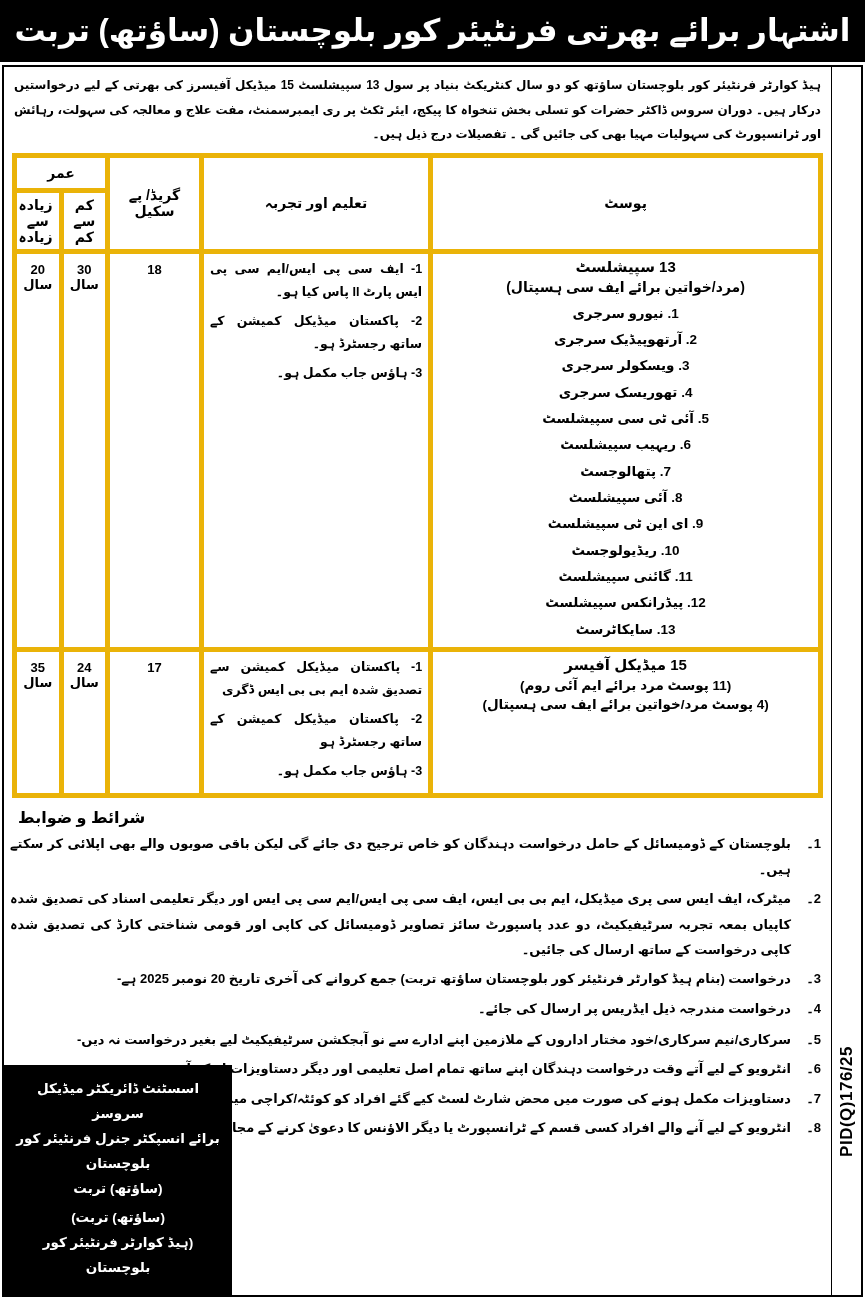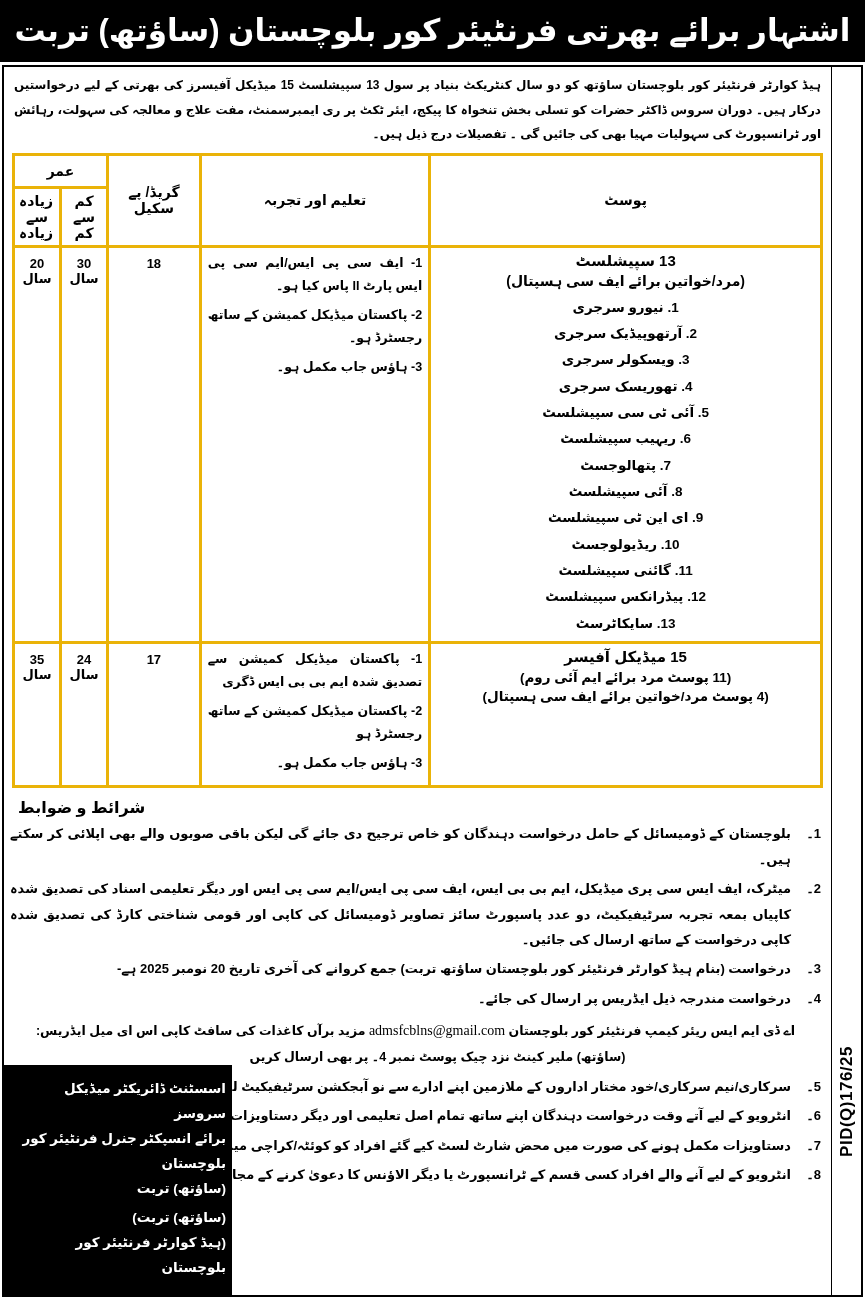--- a/index.html
+++ b/index.html
@@ -102,21 +102,21 @@
   .tbl-wrap {
     padding: 2px 8px 0 8px;
   }
   table.jobs {
     width: 100%;
     border-collapse: collapse;
     direction: rtl;
     table-layout: fixed;
   }
   table.jobs th, table.jobs td {
-    border: 3px solid #eab308;
+    border: 5px solid #eab308;
     vertical-align: top;
     padding: 4px 6px;
     font-size: 13px;
   }
   table.jobs thead th {
     text-align: center;
     vertical-align: middle;
     font-weight: bold;
     font-size: 14px;
     height: 70px;
@@ -244,20 +244,21 @@
     text-align: center;
     padding-left: 70px;
   }
   .sig-block {
     position: absolute;
     left: 0;
     bottom: 0;
     width: 228px;
     background: #000;
     color: #fff;
+    text-align: center;
     padding: 12px 6px 14px 6px;
     box-sizing: border-box;
     direction: rtl;
   }
   .sig-block div {
     font-size: 13.5px;
     line-height: 1.85;
     font-weight: bold;
   }
   .sig-block .sig-l3 { margin-bottom: 4px; }
@@ -360,26 +361,20 @@
             <span class="ctext">میٹرک، ایف ایس سی پری میڈیکل، ایم بی بی ایس، ایف سی پی ایس/ایم سی پی ایس اور دیگر تعلیمی اسناد کی تصدیق شدہ کاپیاں بمعہ تجربہ سرٹیفیکیٹ، دو عدد پاسپورٹ سائز تصاویر ڈومیسائل کی کاپی اور قومی شناختی کارڈ کی تصدیق شدہ کاپی درخواست کے ساتھ ارسال کی جائیں۔</span>
           </li>
         <li>
             <span class="ctext">درخواست (بنام ہیڈ کوارٹر فرنٹیئر کور بلوچستان ساؤتھ تربت) جمع کروانے کی آخری تاریخ 20 نومبر 2025 ہے-</span>
           </li>
         <li>
             <span class="ctext">درخواست مندرجہ ذیل ایڈریس پر ارسال کی جائے۔</span>
           </li>
       </ol>
 
-      <div class="cond-extra">
-        <span>اے ڈی ایم ایس ریئر کیمپ فرنٹیئر کور بلوچستان</span>
-        <span class="email">admsfcblns@gmail.com</span>
-        <span>مزید برآں کاغذات کی سافٹ کاپی اس ای میل ایڈریس:</span>
-        <span class="line2">(ساؤتھ) ملیر کینٹ نزد چیک پوسٹ نمبر 4۔ پر بھی ارسال کریں</span>
-      </div>
 
       <ol class="conditions" start="5" style="counter-reset: cond 4;">
         <li>
             <span class="ctext">سرکاری/نیم سرکاری/خود مختار اداروں کے ملازمین اپنے ادارے سے نو آبجکشن سرٹیفیکیٹ لیے بغیر درخواست نہ دیں-</span>
           </li>
         <li>
             <span class="ctext">انٹرویو کے لیے آتے وقت درخواست دہندگان اپنے ساتھ تمام اصل تعلیمی اور دیگر دستاویزات لے کر آئیں-</span>
           </li>
         <li>
             <span class="ctext">دستاویزات مکمل ہونے کی صورت میں محض شارٹ لسٹ کیے گئے افراد کو کوئٹہ/کراچی میں انٹرویو کی دعوت دی جائے گی-</span>

